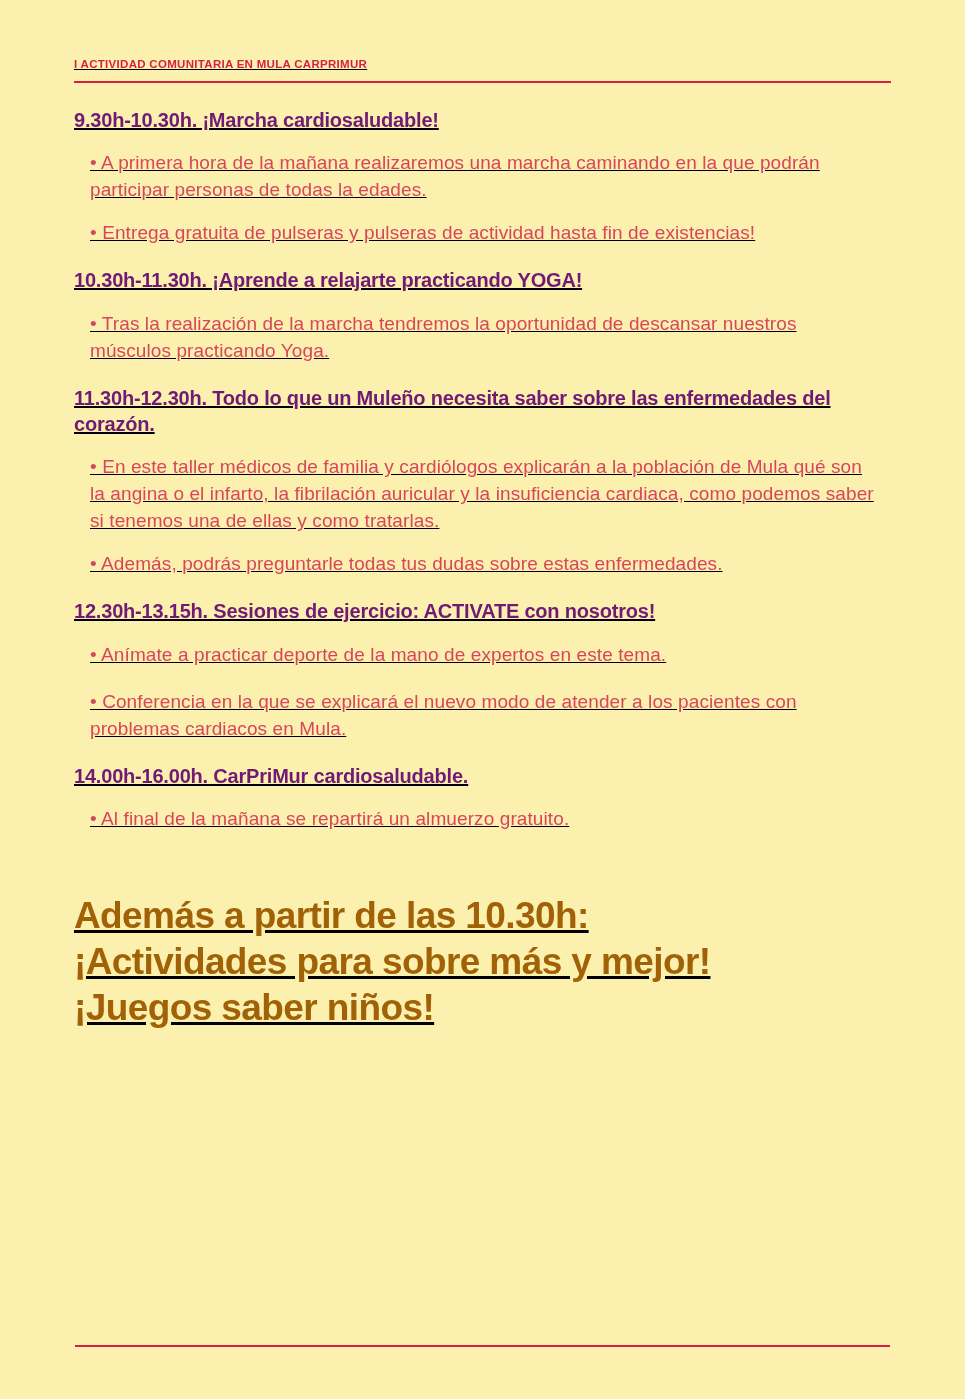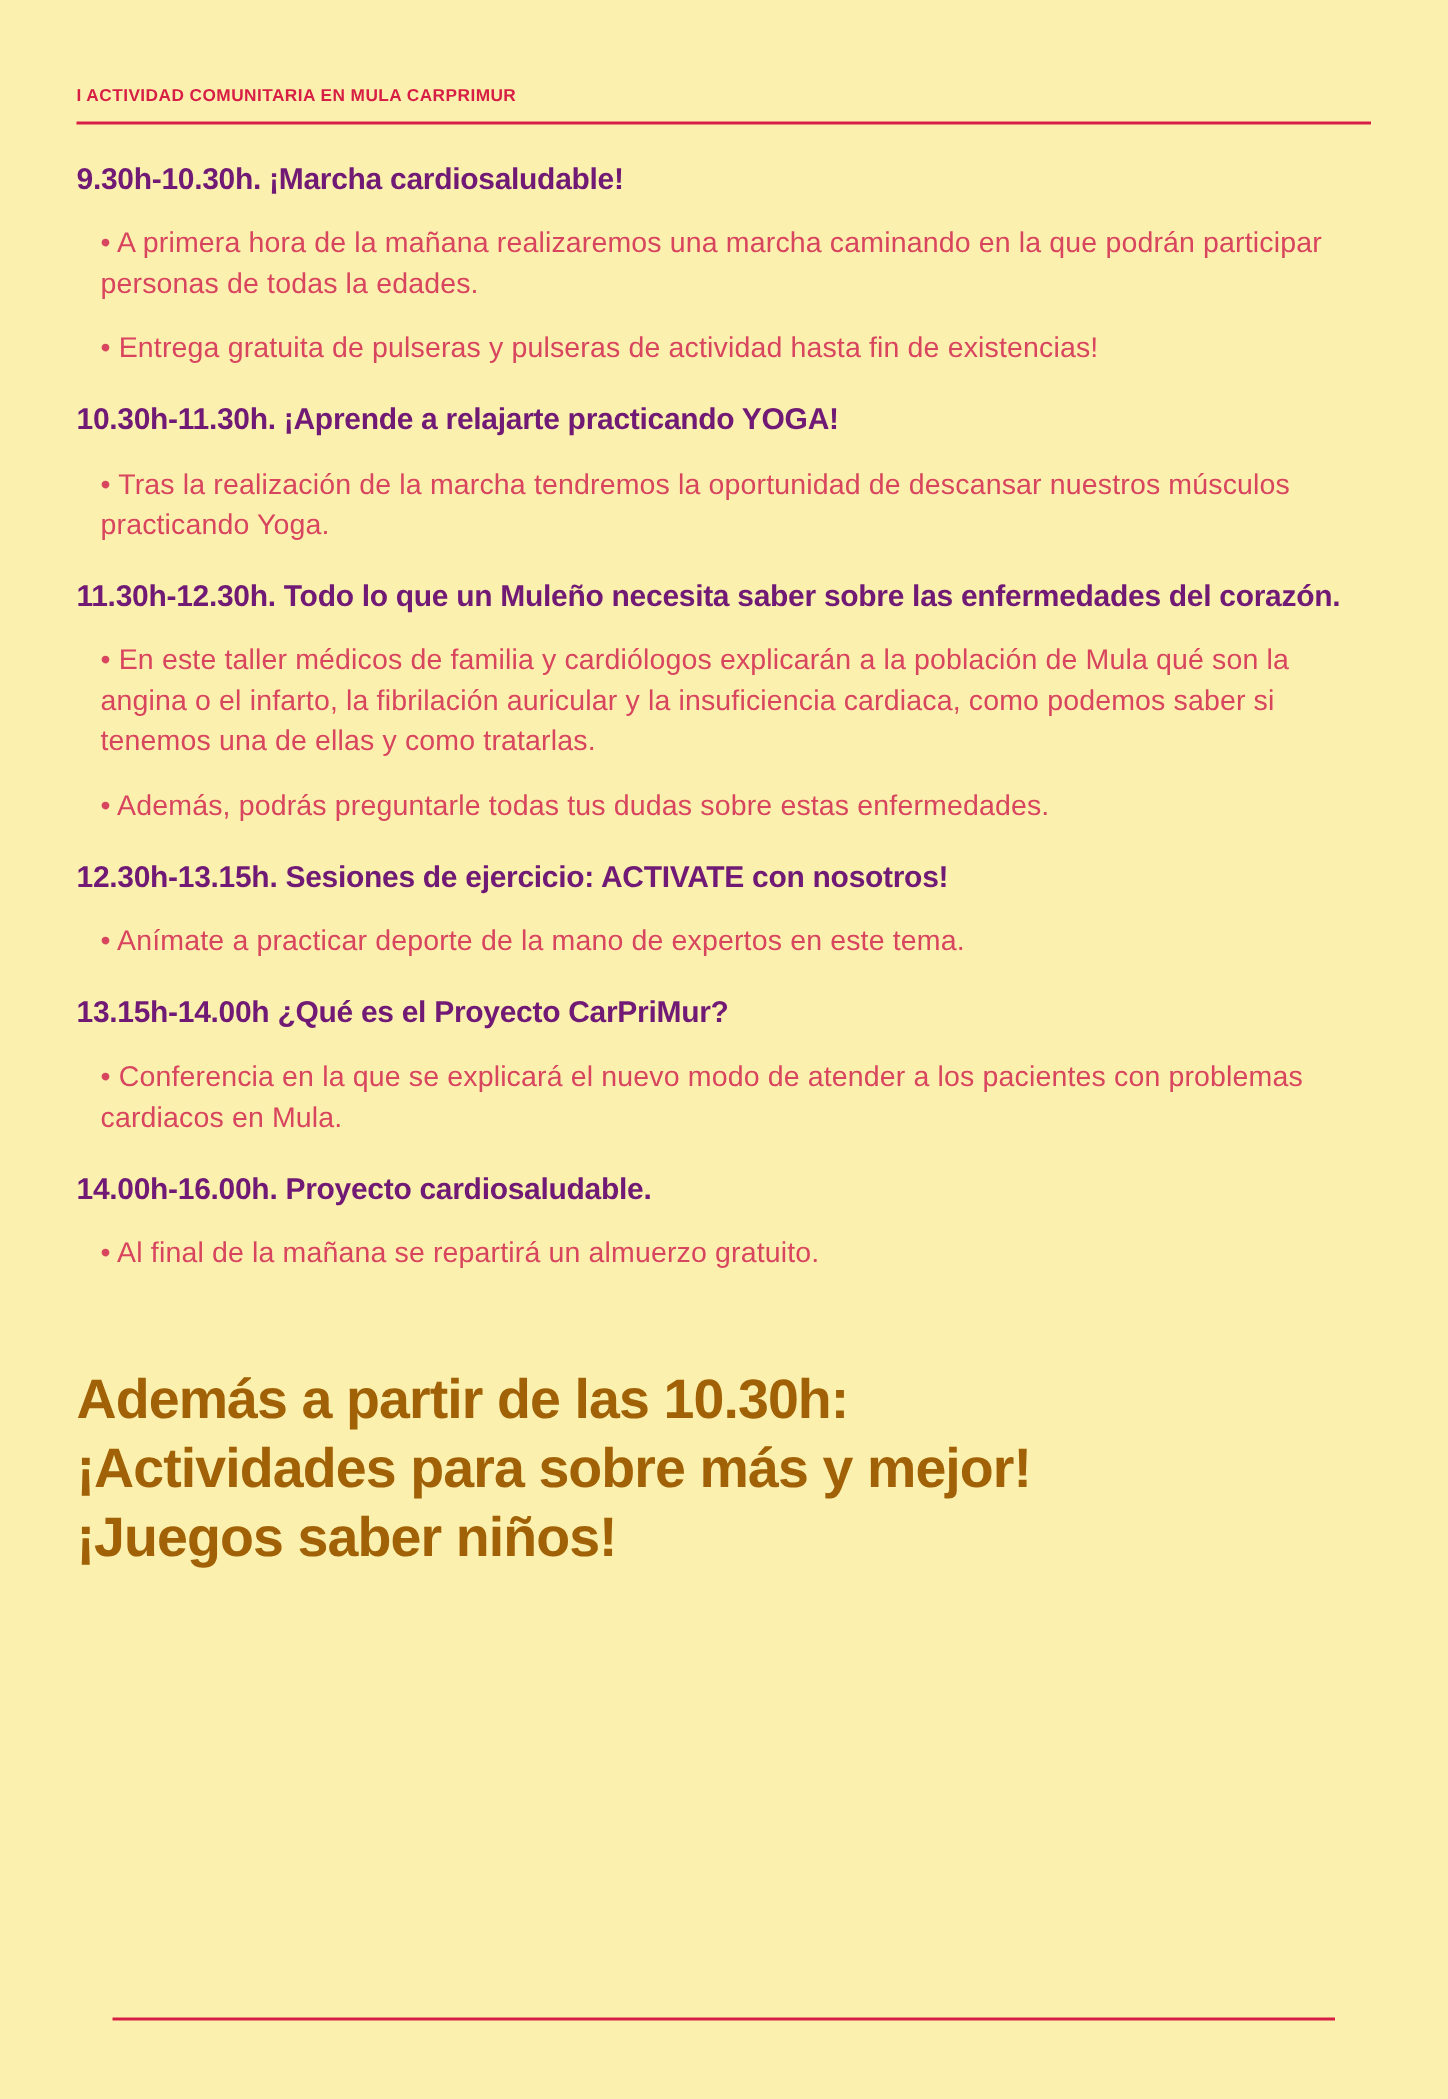--- a/index.html
+++ b/index.html
@@ -11,21 +11,22 @@
     height: 1399px;
     background: #FCF0AE;
     font-family: "Liberation Sans", sans-serif;
     overflow: hidden;
   }
   .page {
     position: relative;
     width: 965px;
     height: 1399px;
     box-sizing: border-box;
-    padding: 0 51px;
+    padding: 0 74px;
+    text-decoration: underline;
   }
   .header {
     padding-top: 58px;
     font-size: 11.5px;
     font-weight: bold;
     letter-spacing: 0.3px;
     color: #D71F45;
     text-transform: uppercase;
   }
   .rule {
@@ -107,26 +108,25 @@
       <p class="bullet">• En este taller médicos de familia y cardiólogos explicarán a la población de Mula qué son la angina o el infarto, la fibrilación auricular y la insuficiencia cardiaca, como podemos saber si tenemos una de ellas y como tratarlas.</p>
       <p class="bullet">• Además, podrás preguntarle todas tus dudas sobre estas enfermedades.</p>
     </div>
 
     <div class="block">
       <p class="block-title">12.30h-13.15h. Sesiones de ejercicio: ACTIVATE con nosotros!</p>
       <p class="bullet">• Anímate a practicar deporte de la mano de expertos en este tema.</p>
     </div>
 
     <div class="block">
-      <p class="block-title">13.15h-14.00h ¿Qué es el Proyecto CarPriMur?</p>
       <p class="bullet">• Conferencia en la que se explicará el nuevo modo de atender a los pacientes con problemas cardiacos en Mula.</p>
     </div>
 
     <div class="block">
-      <p class="block-title">14.00h-16.00h. Proyecto cardiosaludable.</p>
+      <p class="block-title">14.00h-16.00h. CarPriMur cardiosaludable.</p>
       <p class="bullet">• Al final de la mañana se repartirá un almuerzo gratuito.</p>
     </div>
 
     <div class="spacer-big"></div>
 
     <div class="closing">
       <span class="closing-line">Además a partir de las 10.30h:</span>
       <span class="closing-line">¡Actividades para sobre más y mejor!</span>
       <span class="closing-line">¡Juegos saber niños!</span>
     </div>

